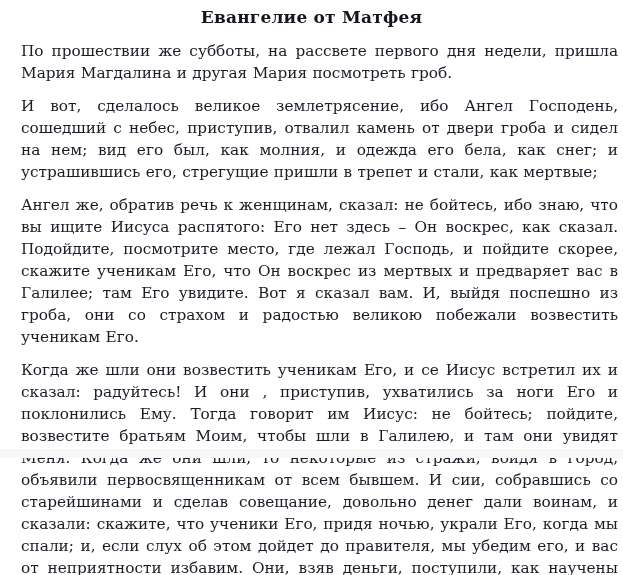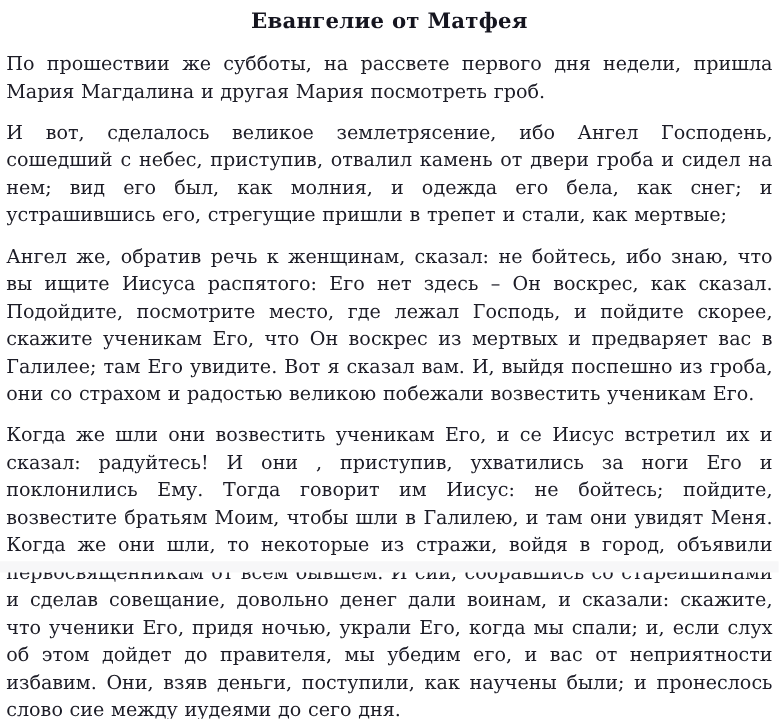--- a/index.html
+++ b/index.html
@@ -25,21 +25,21 @@
       font-weight: bold;
       text-align: center;
       margin: 0 0 13px 0;
       color: #15151f;
       letter-spacing: 0.2px;
     }
     .doc-paragraph {
       font-size: 15.3px;
       line-height: 22px;
       text-align: justify;
-      margin: 0 0 11px 0;
+      margin: 0 0 11px 16px;
       word-spacing: 0.5px;
     }
     .footer-strip {
       position: absolute;
       left: 0;
       bottom: 0;
       width: 623px;
       height: 9px;
       background: #f7f7f8;
     }

